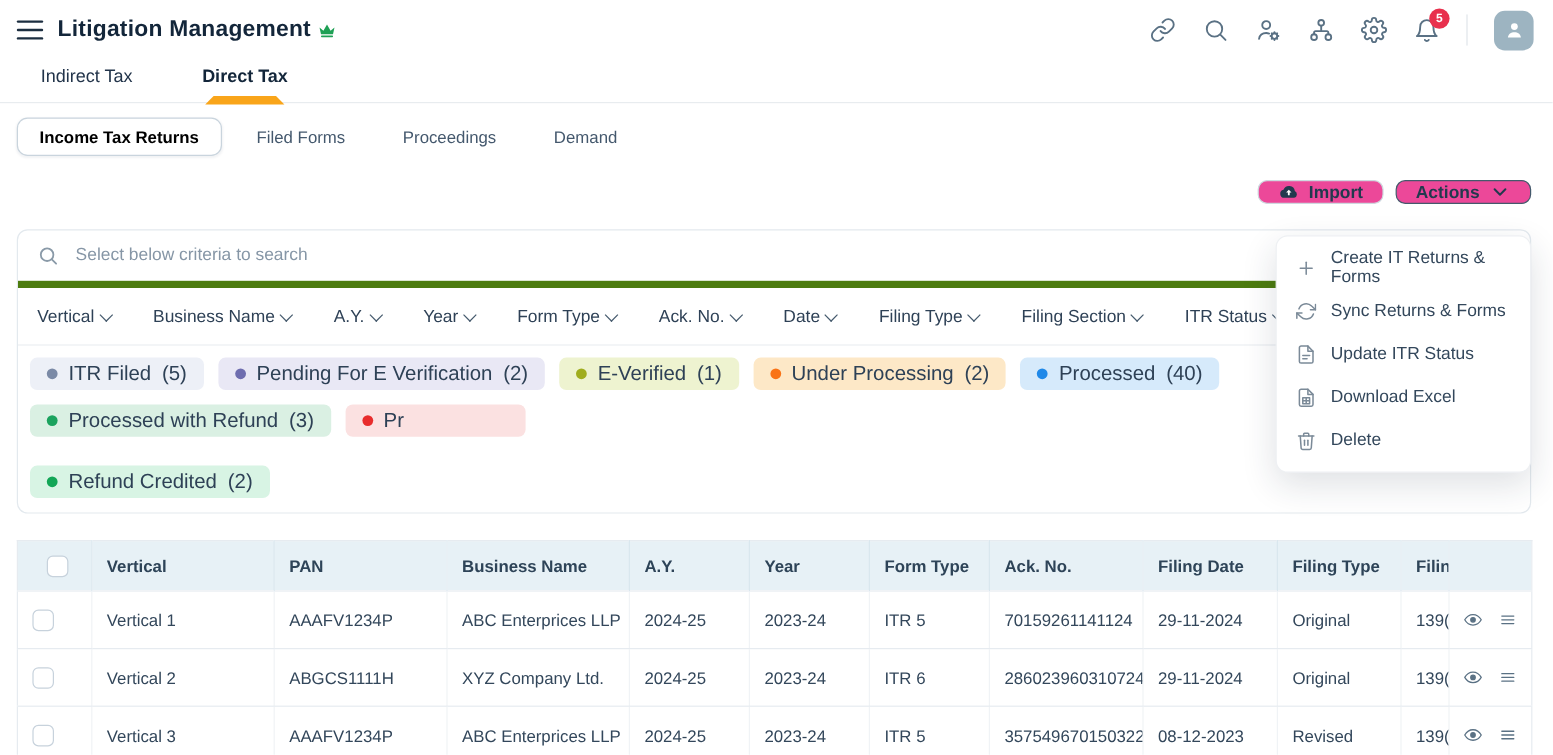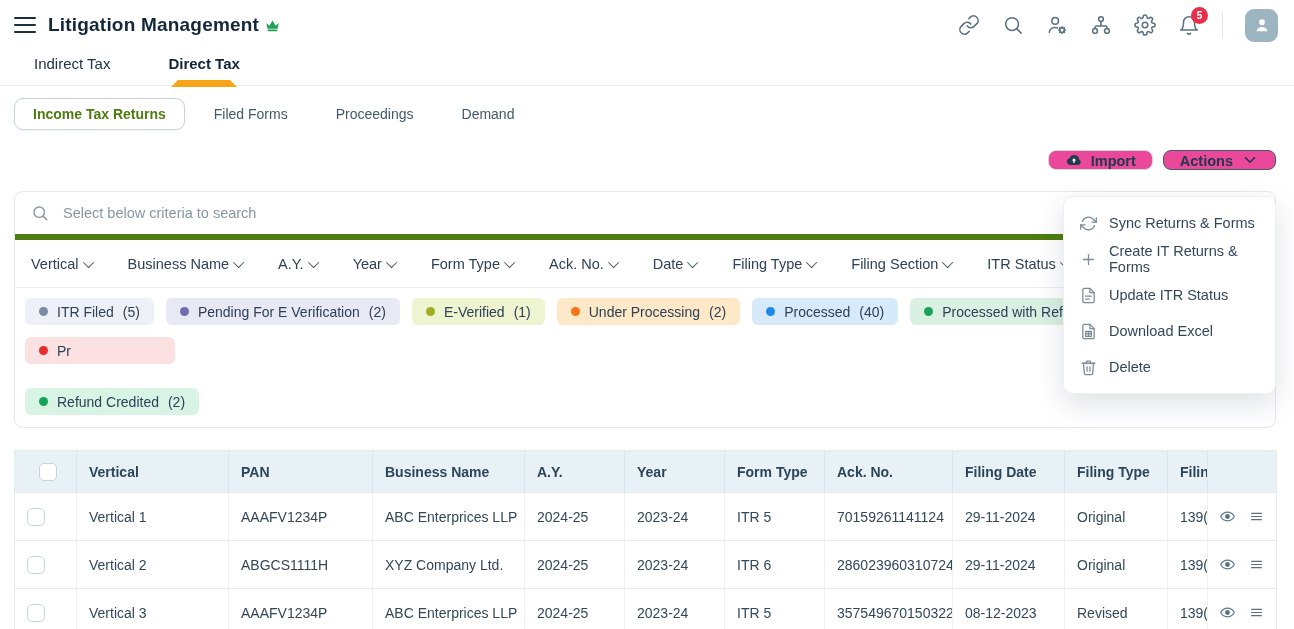--- a/index.html
+++ b/index.html
@@ -25,42 +25,42 @@
   
   .tabbar { display:flex; gap:38px; padding:0 14px; border-bottom:1.5px solid #e8ecef; height:36px; align-items:flex-end; }
   .tab { position:relative; font-size:15px; color:#22344a; padding-bottom:13px; cursor:pointer;margin-left:20px; }
   .tab.active { font-weight:bold; color:#13263a; }
   .tab.active::after { content:""; position:absolute; left:50%; transform:translateX(-50%); bottom:-1.5px;
     width:52px; height:0; border-bottom:7px solid #f9a51a; border-left:7px solid transparent; border-right:7px solid transparent; }
 
   
   .subtabs { display:flex; align-items:center; gap:10px; padding:12px 14px 0 14px; }
   .subtab { font-size:14px; color:#44586d; padding:7px 18px; cursor:pointer; border:1px solid transparent; border-radius:9px; }
-  .subtab.active { background:#fff; border-color:#c9d4dd; font-weight:bold; color:#4d7c0f; box-shadow:0 1px 2px rgba(20,40,60,.06); }
+  .subtab.active { background:#fff; border-color:#c9d4dd; font-weight:bold; color:#000000; box-shadow:0 1px 2px rgba(20,40,60,.06); }
 
   
   .toolbar { display:flex; justify-content:flex-end; gap:10px; padding:0 18px; margin-top:20px; }
   .btn { display:inline-flex; align-items:flex-end; gap:8px; height:20px; padding:0 16px; border-radius:8px;
     background:#ec4899; font-size:14.5px; font-weight:bold; color:#22394e; cursor:pointer; }
   .btn svg { width:18px; height:18px; }
   .btn-import { border:1px solid #cfd8df; }
   .btn-actions { border:1.5px solid #44596c; }
   .chev { width:14px; height:14px; stroke:#22394e; fill:none; stroke-width:2.2; stroke-linecap:round; stroke-linejoin:round; }
 
   
   .card { margin:21px 18px 0 14px; border:1px solid #e3e9ee; border-radius:9px; background:#fff; }
   .search-row { display:flex; align-items:center; gap:14px; height:48px; padding:0 16px; border-bottom:6px solid #4d7c0f; }
   .search-row svg { width:18px; height:18px; stroke:#8a9aa8; fill:none; stroke-width:2; stroke-linecap:round; }
   .search-input { flex:1; border:none; outline:none; font-size:14.5px; color:#33475b; font-family:inherit; background:transparent; }
   .search-input::placeholder { color:#8696a6; }
   .filters-row { display:flex; align-items:center; gap:34px; height:48px; padding:0 16px; border-bottom:1px solid #eceff2; }
   .filter { display:inline-flex; align-items:center; gap:7px; font-size:14.5px; color:#2e4156; cursor:pointer; background:none; border:none; font-family:inherit; }
   .filter .car { width:8px; height:8px; border-left:1.7px solid #44596c; border-bottom:1.7px solid #44596c; transform:rotate(-45deg) translateY(-2px); }
   .chips { display:flex; flex-wrap:wrap; gap:12px 12px; padding:10px 10px 12px 10px; }
-  .chip { display:inline-flex; align-items:center; gap:9px; height:27px; padding:0 14px; border-radius:6px; font-size:14px; color:#2e4156; cursor:pointer; white-space:nowrap; }
+  .chip { display:inline-flex; align-items:center; gap:9px; height:27px; padding:0 14px; border-radius:6px; font-size:17px; color:#2e4156; cursor:pointer; white-space:nowrap; }
   .chip .dot { width:9px; height:9px; border-radius:50%; flex:0 0 auto; }
   .chip-break { flex-basis:100%; height:0; }
 
   
   .menu { position:absolute; top:196px; right:18px; width:213px; background:#fff; border:1px solid #eef0f3;
     border-radius:10px; box-shadow:0 10px 28px rgba(25,45,65,.14); padding:8px 0; z-index:20; }
   .menu-item { display:flex; align-items:center; gap:12px; height:36px; padding:0 16px; font-size:14.5px; color:#33475b; cursor:pointer; }
   .menu-item svg { width:17px; height:17px; stroke:#7b8a98; fill:none; stroke-width:1.8; stroke-linecap:round; stroke-linejoin:round; flex:0 0 auto; }
 
   
@@ -269,32 +269,32 @@
           <span class="dot" style="background: rgb(18, 166, 86);"></span>
           <span>Refund Credited</span>
           <span>(2)</span>
         </div>
     </div>
   </div>
 
   <div class="menu">
     <div class="menu-item">
       <svg viewBox="0 0 24 24">
+          <line x1="12" y1="5" x2="12" y2="19"></line>
+          <line x1="5" y1="12" x2="19" y2="12"></line>
+        </svg>
+      <span>Create IT Returns &amp; Forms</span>
+    </div>
+    <div class="menu-item">
+      <svg viewBox="0 0 24 24">
           <polyline points="23 4 23 10 17 10"></polyline>
           <polyline points="1 20 1 14 7 14"></polyline>
           <path d="M3.51 9a9 9 0 0 1 14.85-3.36L23 10M1 14l4.64 4.36A9 9 0 0 0 20.49 15"></path>
         </svg>
       <span>Sync Returns &amp; Forms</span>
-    </div>
-    <div class="menu-item">
-      <svg viewBox="0 0 24 24">
-          <line x1="12" y1="5" x2="12" y2="19"></line>
-          <line x1="5" y1="12" x2="19" y2="12"></line>
-        </svg>
-      <span>Create IT Returns &amp; Forms</span>
     </div>
     <div class="menu-item">
       <svg viewBox="0 0 24 24">
           <path d="M14 2H6a2 2 0 0 0-2 2v16a2 2 0 0 0 2 2h12a2 2 0 0 0 2-2V8z"></path>
           <polyline points="14 2 14 8 20 8"></polyline>
           <line x1="8" y1="13" x2="16" y2="13"></line>
           <line x1="8" y1="17" x2="13" y2="17"></line>
         </svg>
       <span>Update ITR Status</span>
     </div>

